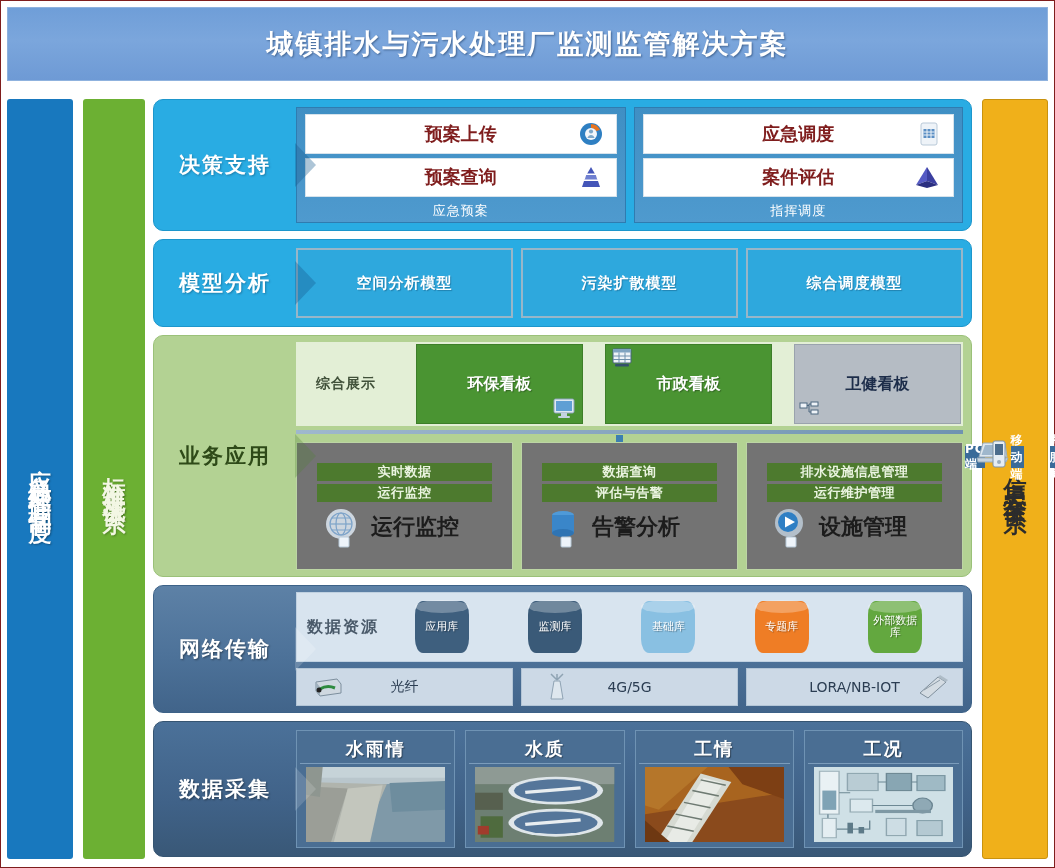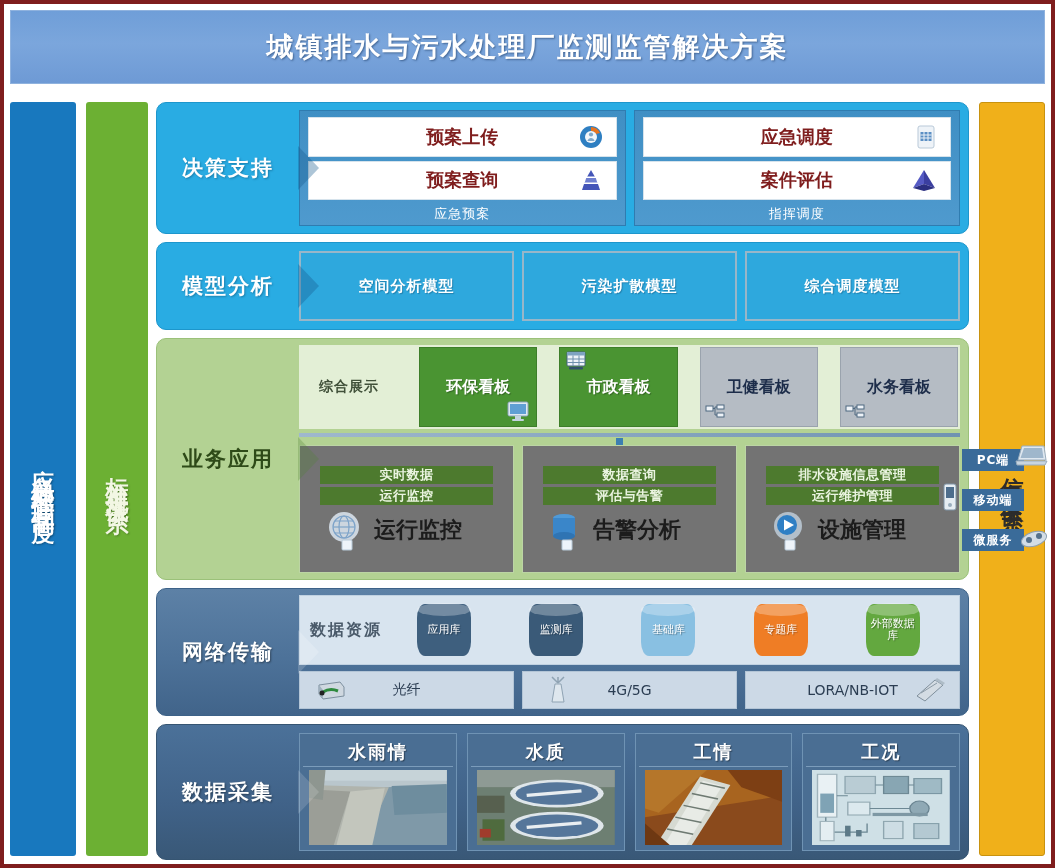--- a/index.html
+++ b/index.html
@@ -6,21 +6,21 @@
   body {
     width: 1055px; height: 868px;
     background: #ffffff;
     font-family: "DejaVu Sans", "Liberation Sans", sans-serif;
     overflow: hidden;
     position: relative;
   }
   .page {
     width: 1055px; height: 868px;
     position: relative;
-    border: 4px solid #7f1d1d;
+    border: 1px solid #7f1d1d;
     background: #ffffff;
   }
 
   
   .title-bar {
     position: absolute; left: 6px; top: 6px; right: 6px; height: 74px;
     background: linear-gradient(180deg, #6f9ed8 0%, #7ba6dc 45%, #6e9ad5 100%);
     border: 1px solid #8fb2de;
   }
   .title-text {
@@ -200,21 +200,21 @@
     flex: 1;
     display: flex; align-items: center; gap: 6px;
     padding-left: 4px;
   }
   .biz-bottom-text {
     font-size: 22px; font-weight: bold; color: #1c1c1c;
   }
   .clients {
     position: absolute; right: -72px; top: 104px;
     width: 70px;
-    display: flex; flex-direction: column; gap: 18px; justify-content: flex-end;
+    display: flex; flex-direction: row; gap: 26px;
   }
   .client-chip {
     position: relative;
     background: #3a6b99; color: #ffffff;
     font-size: 12px; font-weight: bold;
     height: 22px; width: 62px;
     display: flex; align-items: center; justify-content: center;
     letter-spacing: 1px;
   }
 
@@ -432,31 +432,20 @@
             <span class="tab-icon" style="left:4px;bottom:4px;">
               <svg width="20" height="18" viewBox="0 0 20 18">
                 <rect x="1" y="2" width="7" height="5" fill="#eef3f8" stroke="#4e6880"></rect>
                 <rect x="12" y="1" width="7" height="4" fill="#eef3f8" stroke="#4e6880"></rect>
                 <rect x="12" y="9" width="7" height="4" fill="#eef3f8" stroke="#4e6880"></rect>
                 <path d="M8 4.5h2v-1.5h2M10 4.5v6.5h2" fill="none" stroke="#4e6880"></path>
               </svg>
             </span>
           </div>
 
-          <div class="biz-tab inactive">
-            <span>水务看板</span>
-            <span class="tab-icon" style="left:4px;bottom:4px;">
-              <svg width="20" height="18" viewBox="0 0 20 18">
-                <rect x="1" y="2" width="7" height="5" fill="#eef3f8" stroke="#4e6880"></rect>
-                <rect x="12" y="1" width="7" height="4" fill="#eef3f8" stroke="#4e6880"></rect>
-                <rect x="12" y="9" width="7" height="4" fill="#eef3f8" stroke="#4e6880"></rect>
-                <path d="M8 4.5h2v-1.5h2M10 4.5v6.5h2" fill="none" stroke="#4e6880"></path>
-              </svg>
-            </span>
-          </div>
         </div>
 
         <div class="biz-divider"></div>
 
         <div class="biz-cols">
 
           <div class="biz-col">
             <div class="biz-chip">实时数据</div>
             <div class="biz-chip">运行监控</div>
             <div class="biz-bottom">

